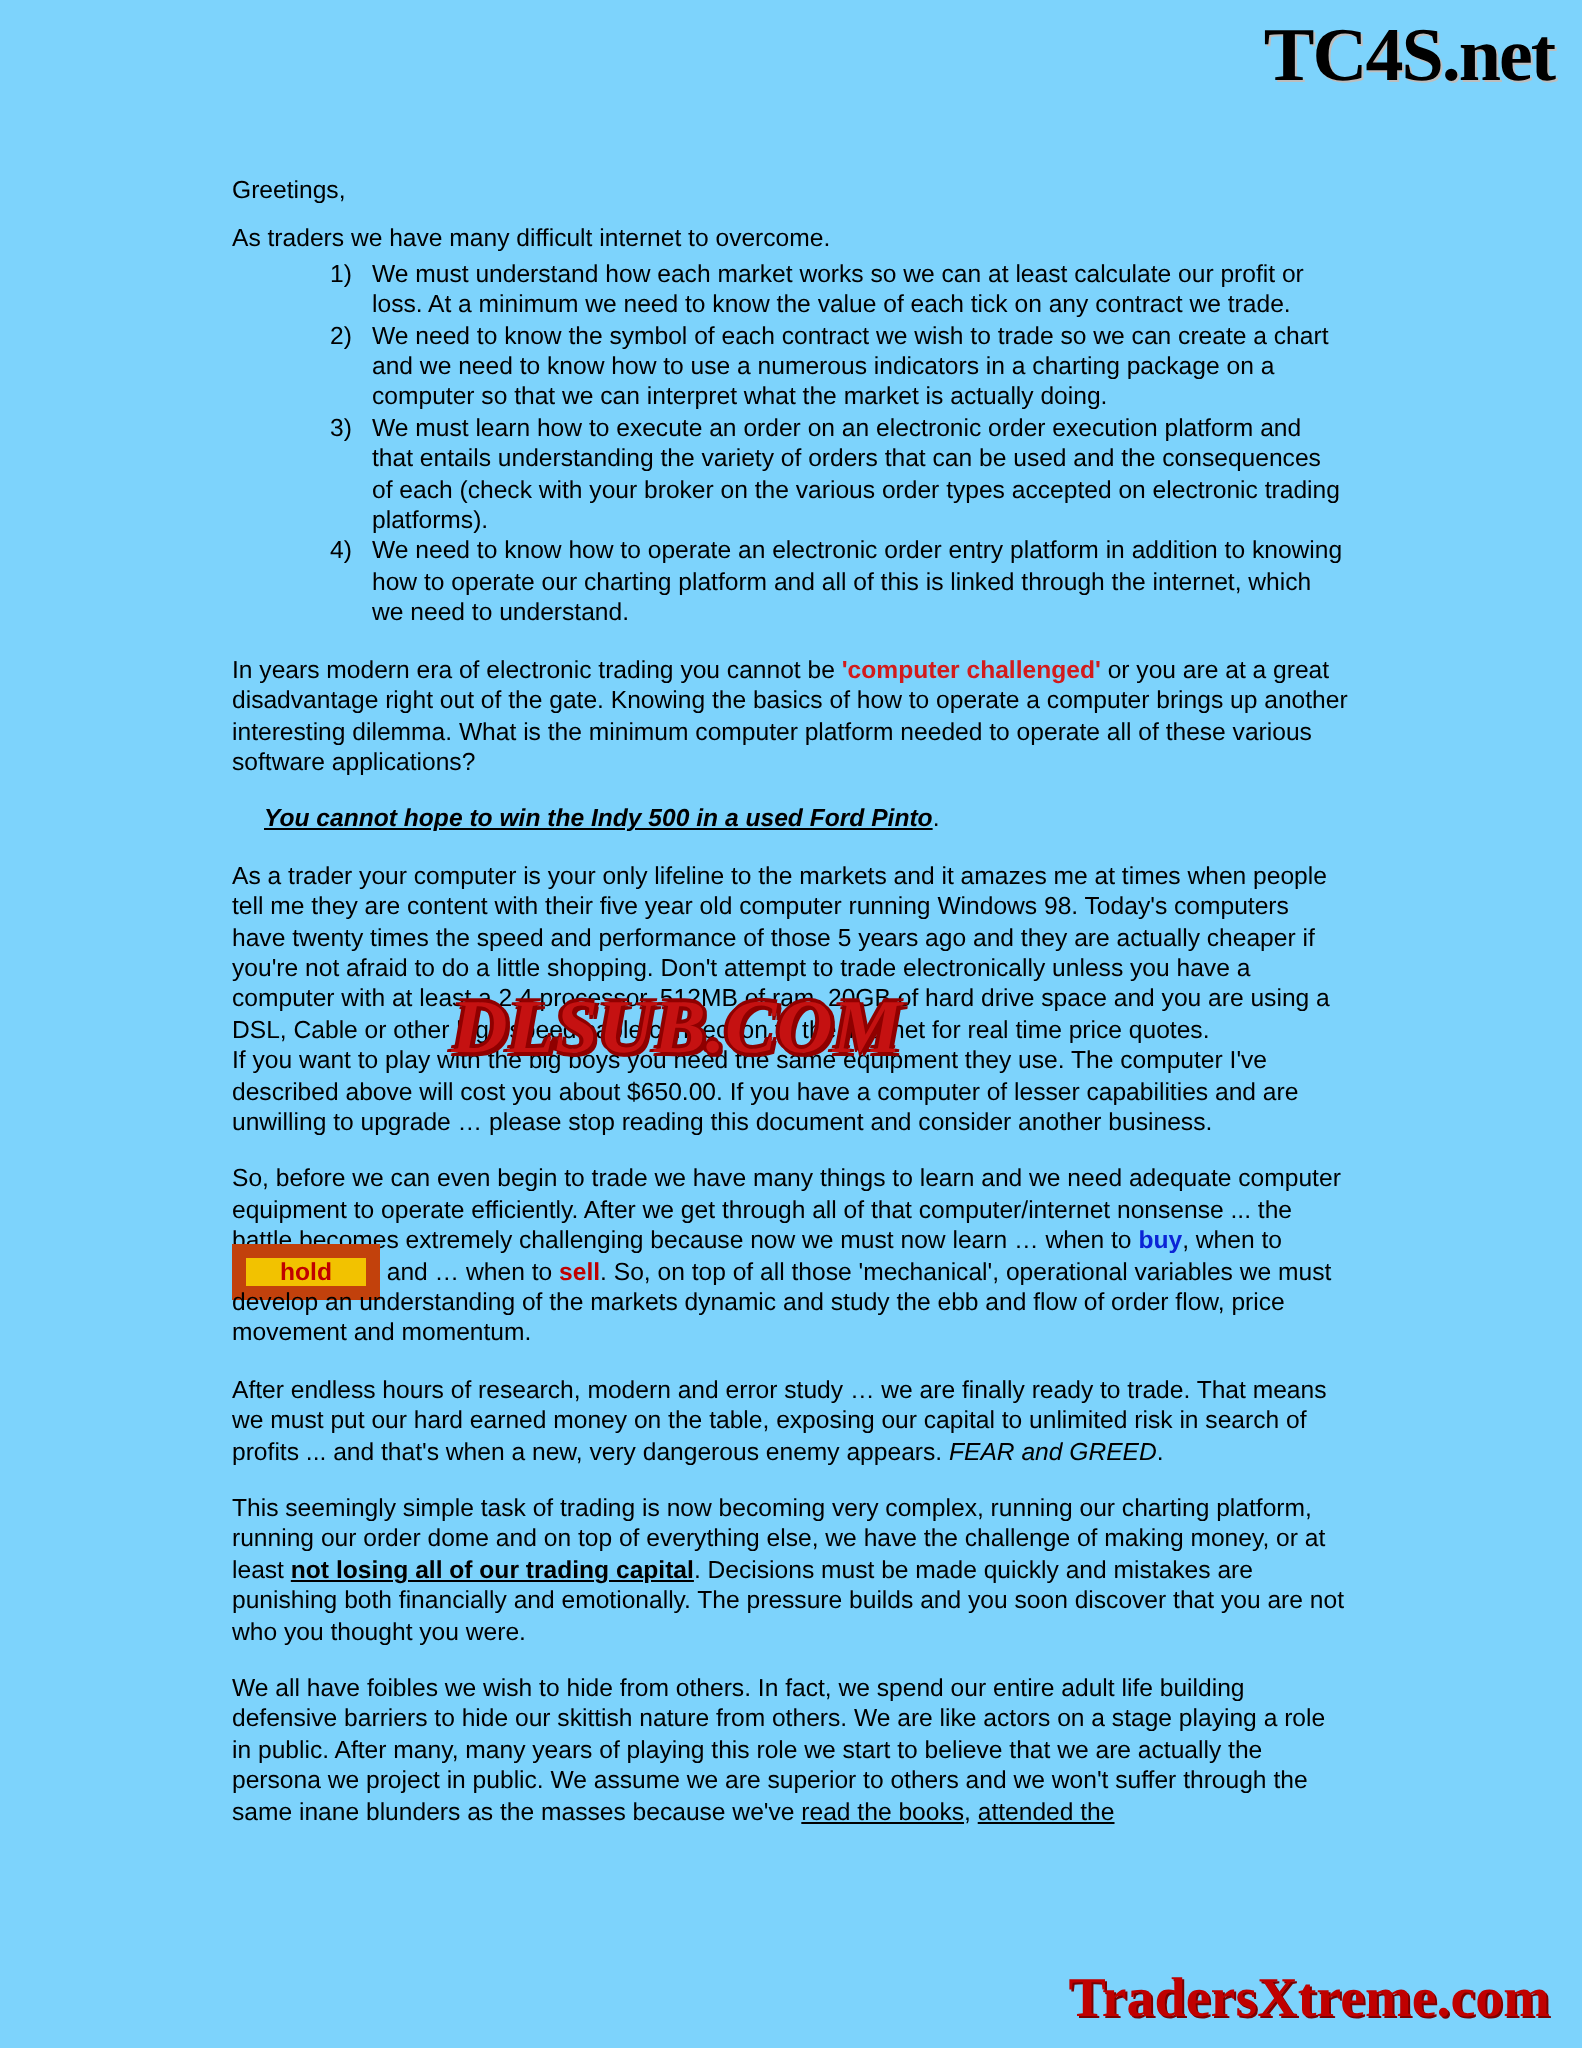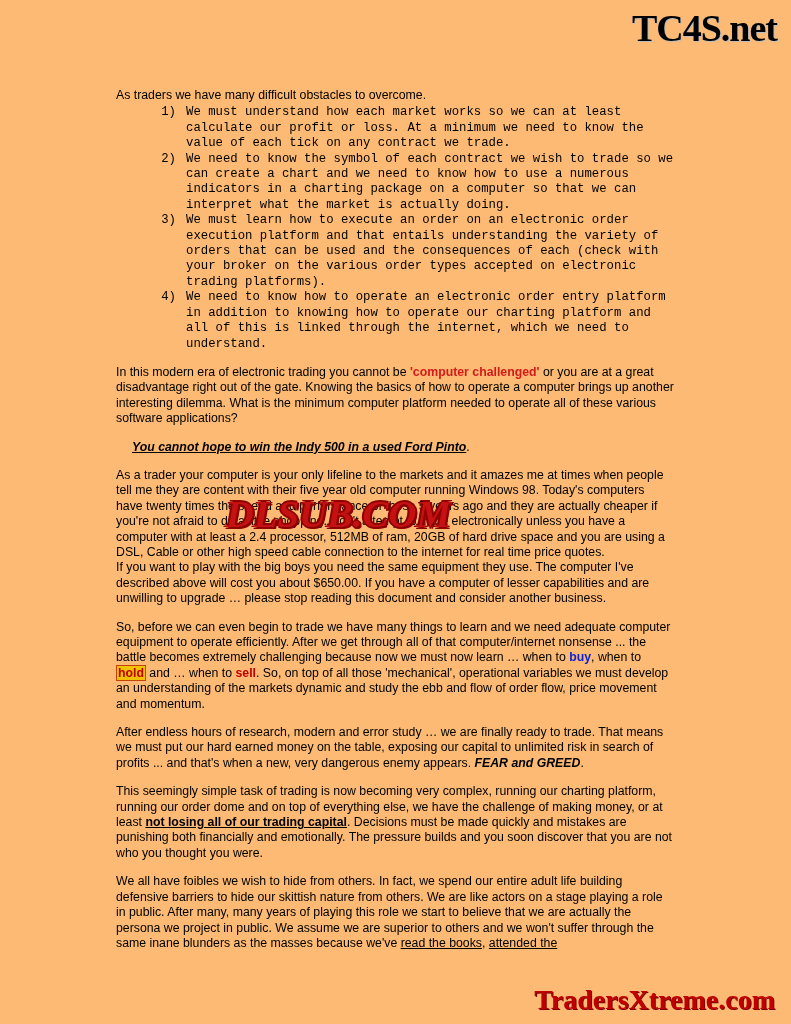--- a/index.html
+++ b/index.html
@@ -11,21 +11,21 @@
     width: 791px;
     height: 1024px;
     position: relative;
     font-family: "Liberation Sans", sans-serif;
     color: #000000;
     overflow: hidden;
   }
   .page {
     position: absolute;
     inset: 0;
-    background: #fdba74;
+    background: #7dd3fc;
   }
   
   .header-brand {
     position: absolute;
     top: 6px;
     right: 14px;
     font-family: "Liberation Serif", serif;
     font-weight: bold;
     font-size: 38px;
     letter-spacing: -1px;
@@ -59,21 +59,20 @@
     text-align: left;
   }
   .para.tight { margin-bottom: 9px; }
   .nogap { margin-bottom: 0; }
 
   
   ol.numlist {
     margin: 2px 0 13px 0;
     padding-left: 46px;
     list-style-type: decimal;
-    font-family: Liberation Mono, monospace;
   }
   ol.numlist li {
     margin: 0 0 0 0;
     padding-left: 6px;
     line-height: 15.4px;
   }
   ol.numlist li::marker {
     
   }
   ol.numlist {
@@ -99,29 +98,29 @@
     color: #d21b1b;
     font-weight: bold;
     text-align: right;
   }
   .blue-bold { color: #0b24d6; font-weight: bold; }
   .red-bold { color: #c00000; font-weight: bold; text-align: right; }
   .hl-hold {
     background: #f2c200;
     color: #c00000;
     font-weight: bold;
-    padding: 0 1px;
-    border: 1px solid #c2410c;
+    padding: 0 17px;
+    border: 7px solid #c2410c;
   }
   .u-bold-italic {
     font-weight: bold;
     font-style: italic;
     text-decoration: underline;
   }
-  .bold-italic { font-weight: bold; font-style: italic; }
+  .bold-italic { font-weight: normal; font-style: italic; }
   .u-bold { font-weight: bold; text-decoration: underline; }
   .u { text-decoration: underline; }
 
   .pinto-line {
     margin: 0 0 13px 0;
     padding-left: 16px;
   }
 
   
   .stamp {
@@ -147,32 +146,33 @@
 </style>
 </head>
 <body>
 
 <div class="page">
 
   <div class="header-brand">TC4S.net</div>
 
   <div class="content">
 
-
-    <p class="para nogap">As traders we have many difficult obstacles to overcome.</p>
+    <p class="para tight">Greetings,</p>
+
+    <p class="para nogap">As traders we have many difficult internet to overcome.</p>
 
     <ol class="numlist">
       <li>We must understand how each market works so we can at least calculate our profit or loss. At a minimum we need to know the value of each tick on any contract we trade.</li>
       <li> We need to know the symbol of each contract we wish to trade so we can create a chart and we need to know how to use a numerous indicators in a charting package on a computer so that we can interpret what the market is actually doing.</li>
       <li>We must learn how to execute an order on an electronic order execution platform and that entails understanding the variety of orders that can be used and the consequences of each (check with your broker on the various order types accepted on electronic trading platforms).</li>
       <li>We need to know how to operate an electronic order entry platform in addition to knowing how to operate our charting platform and all of this is linked through the internet, which we need to understand.</li>
     </ol>
 
     <p class="para">
-      <span>In this modern era of electronic trading you cannot be </span><span class="red-bold-italic">'computer challenged'</span><span> or you are at a great disadvantage right out of the gate. Knowing the basics of how to operate a computer brings up another interesting dilemma. What is the minimum computer platform needed to operate all of these various software applications?</span>
+      <span>In years modern era of electronic trading you cannot be </span><span class="red-bold-italic">'computer challenged'</span><span> or you are at a great disadvantage right out of the gate. Knowing the basics of how to operate a computer brings up another interesting dilemma. What is the minimum computer platform needed to operate all of these various software applications?</span>
     </p>
 
     <p class="pinto-line">
       <span class="u-bold-italic">You cannot hope to win the Indy 500 in a used Ford Pinto</span><span>.</span>
     </p>
 
     <p class="para nogap"> As a trader your computer is your only lifeline to the markets and it amazes me at times when people tell me they are content with their five year old computer running Windows 98. Today's computers have twenty times the speed and performance of those 5 years ago and they are actually cheaper if you're not afraid to do a little shopping. Don't attempt to trade electronically unless you have a computer with at least a 2.4 processor, 512MB of ram, 20GB of hard drive space and you are using a DSL, Cable or other high speed cable connection to the internet for real time price quotes.</p>
 
     <p class="para"> If you want to play with the big boys you need the same equipment they use. The computer I've described above will cost you about $650.00. If you have a computer of lesser capabilities and are unwilling to upgrade … please stop reading this document and consider another business.</p>
 

